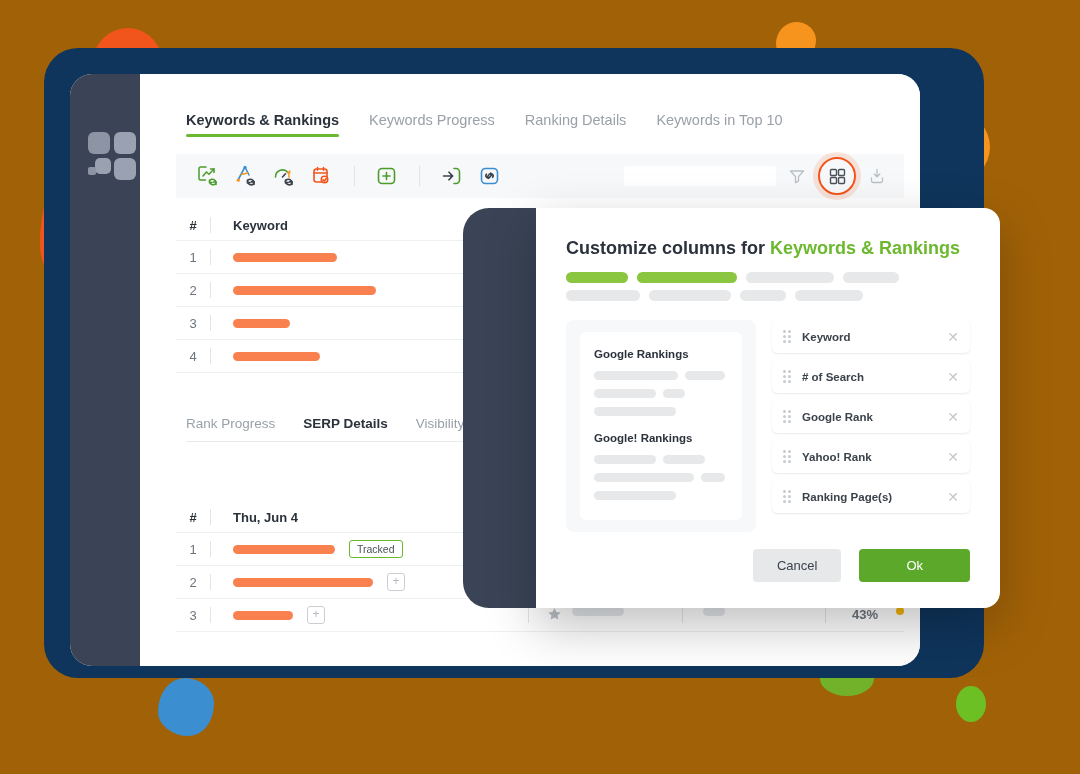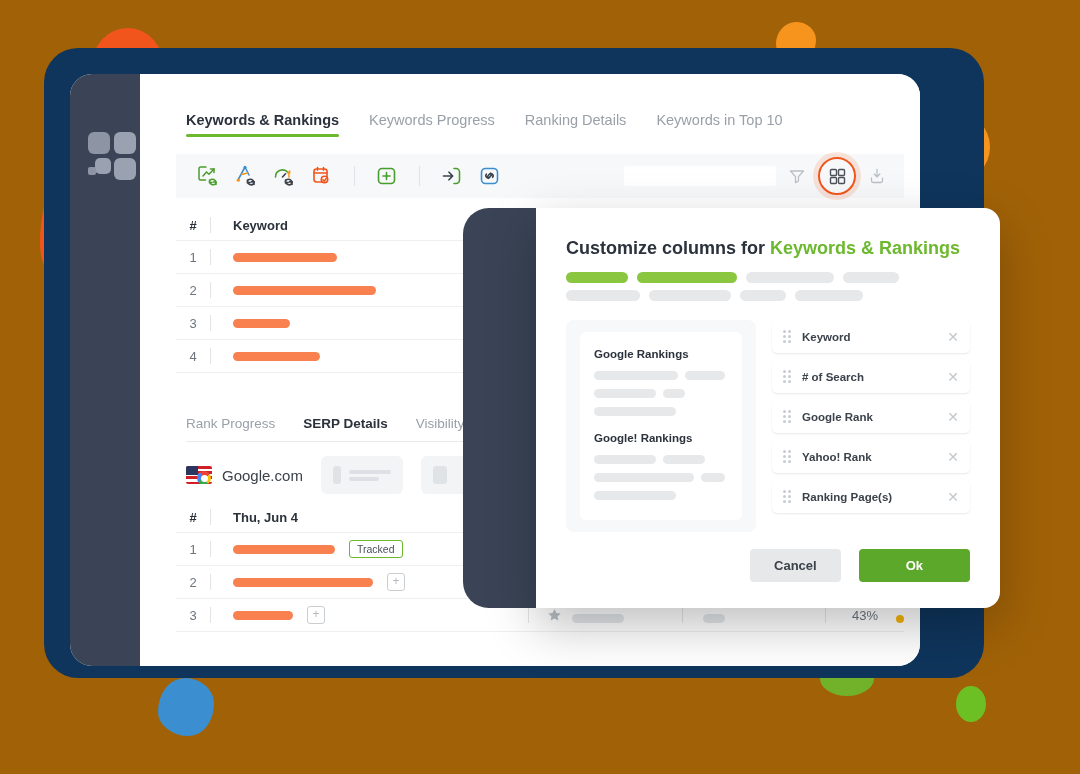--- a/index.html
+++ b/index.html
@@ -47,21 +47,21 @@
   .search-box{width:140px;height:20px;background:#fff;border-radius:2px;}
   .hl-ring{width:34px;height:34px;border-radius:50%;border:2.5px solid #f1551b;display:flex;align-items:center;justify-content:center;box-shadow:0 0 0 5px rgba(241,85,27,.14);}
 
   
   .tbl{position:absolute;left:36px;top:136px;width:728px;}
   .trow{display:flex;align-items:center;height:32px;border-bottom:1px solid #edeff1;font-size:13px;color:#6d747d;}
   .trow.head{font-weight:bold;color:#2b323c;height:30px;}
   .c-num{width:34px;text-align:center;}
   .c-sep{width:1px;height:16px;background:#e2e5e8;}
   .c-kw{flex:1;padding-left:22px;}
-  .c-g{width:230px;padding-left:18px;display:flex;align-items:flex-end;gap:10px;}
+  .c-g{width:230px;padding-left:18px;display:flex;align-items:flex-start;gap:10px;font-weight:bold;}
   .bar{height:9px;border-radius:5px;background:#f9814f;display:inline-block;}
   .gbar{height:9px;border-radius:5px;background:#e3e6e9;display:inline-block;}
 
   
   .subtabs{position:absolute;left:46px;top:342px;display:flex;gap:28px;align-items:flex-end;border-bottom:1px solid #e8eaed;width:718px;padding-bottom:10px;}
   .stab{font-size:13.5px;color:#9aa0a8;}
   .stab.active{color:#2b323c;font-weight:bold;}
 
   .serp-row{position:absolute;left:46px;top:382px;display:flex;align-items:center;gap:18px;}
   .flag{width:26px;height:18px;position:relative;border-radius:2px;overflow:hidden;background:#fff;}
@@ -99,21 +99,21 @@
   .ltitle{font-size:11.5px;font-weight:bold;color:#2b323c;margin-bottom:11px;}
   .lline{display:flex;gap:7px;margin-bottom:9px;}
   .lline i{height:9px;border-radius:5px;background:#e6e8ea;display:block;}
   .rpanel{flex:1;display:flex;flex-direction:column;gap:7px;}
   .ritem{height:33px;background:#fff;border-radius:5px;box-shadow:0 1px 2px rgba(0,0,0,.09);display:flex;align-items:center;padding:0 11px;box-sizing:border-box;}
   .grip{width:9px;height:13px;display:grid;grid-template-columns:3px 3px;grid-template-rows:3px 3px 3px;gap:2px;margin-right:10px;}
   .grip i{display:block;width:3px;height:3px;border-radius:50%;background:#c7ccd1;}
   .rlabel{font-size:11.5px;color:#3b424b;font-weight:bold;}
   .xmark{margin-left:auto;color:#c3c8cd;font-size:14px;line-height:1;}
   .mfoot{position:absolute;right:30px;bottom:26px;display:flex;gap:18px;}
-  .btn{border:none;border-radius:4px;font-size:13px;font-weight:bold;padding:9px 24px;cursor:pointer;font-family:"Liberation Sans",sans-serif;}
+  .btn{border:none;border-radius:4px;font-size:13px;font-weight:normal;padding:9px 24px;cursor:pointer;font-family:"Liberation Sans",sans-serif;}
   .btn-cancel{background:#e6e8ea;color:#3b424b;}
   .btn-ok{background:#5ca82a;color:#fff;padding:9px 47px;}
 
   svg{display:block;}
 </style>
 </head>
 <body>
 
 <div id="stage">
 
@@ -307,40 +307,20 @@
           </div>
         </div>
       </div>
 
       <div class="subtabs">
         <div class="stab"><span>Rank Progress</span></div>
         <div class="stab active"><span>SERP Details</span></div>
         <div class="stab"><span>Visibility</span></div>
       </div>
 
-      <div class="serp-row">
-        <div style="display:flex;align-items:center;gap:10px;">
-          <div class="flag">
-            <div class="stripes"></div>
-              <div class="canton"></div>
-            <div class="gmark"></div>
-          </div>
-          <div class="dom">Google.com</div>
-        </div>
-        <div class="pill-card">
-          <div class="sq"></div>
-          <div class="lines">
-              <i style="width:42px"></i>
-              <i style="width:30px"></i>
-            </div>
-        </div>
-        <div class="pill-card" style="width:70px">
-          <div class="sq"></div>
-        </div>
-      </div>
 
       <div class="tbl2">
         <div class="trow head">
           <div class="c-num">#</div>
           <div class="c-sep"></div>
           <div class="c-date">Thu, Jun 4</div>
           <div class="c-sep"></div>
           <div class="c-g">Fr</div>
         </div>
 

